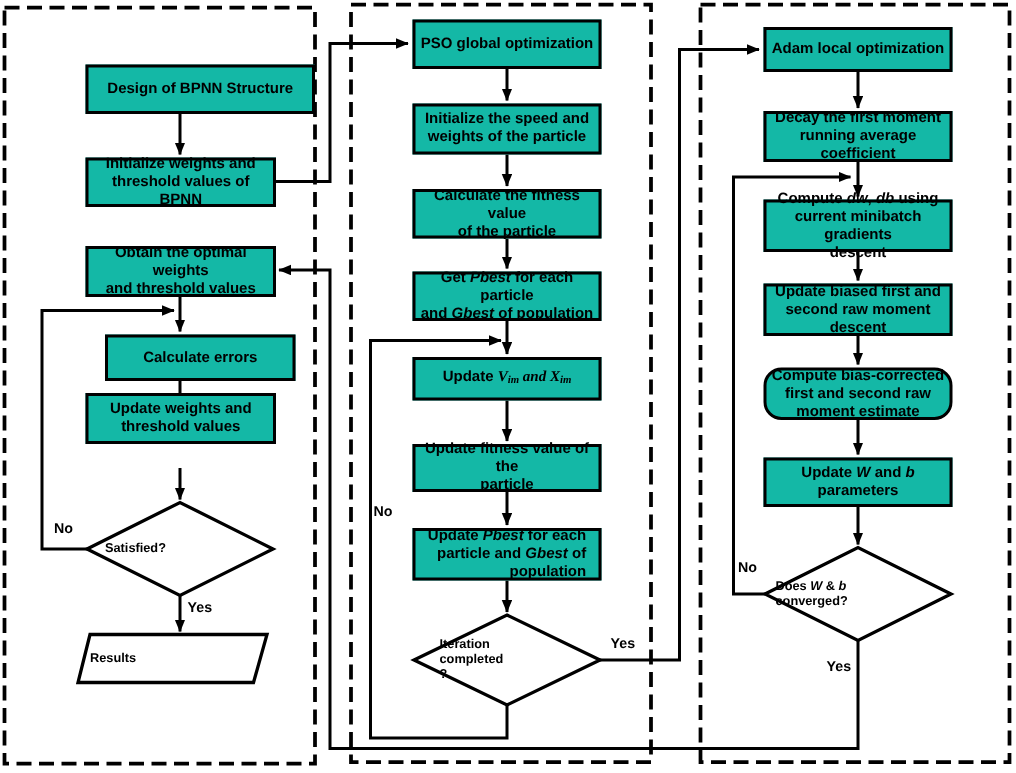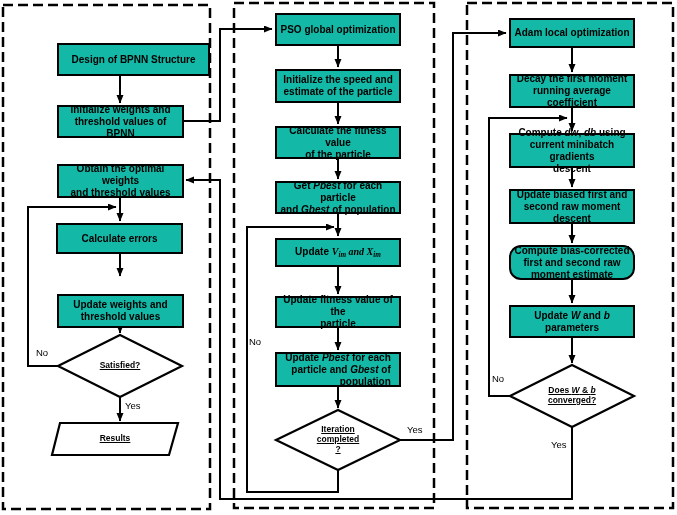--- a/index.html
+++ b/index.html
@@ -10,24 +10,24 @@
   }
   .wires{position:absolute;left:0;top:0;width:677px;height:515px;}
   .node{
     position:absolute;box-sizing:border-box;
     border:2px solid #000;background:#14b8a6;
     display:flex;align-items:center;justify-content:center;
     text-align:center;font-weight:bold;font-size:10px;line-height:1.2;
     padding:0 1px;
   }
   .dtext{
-    position:absolute;text-align:center;font-weight:bold;
-    font-size:8.5px;line-height:1.15;text-decoration:underline;
+    position:absolute;font-weight:bold;
+    font-size:8.5px;line-height:1.15;
   }
-  .tag{position:absolute;font-weight:normal;font-size:9.5px;line-height:1;}
+  .tag{position:absolute;font-weight:bold;font-size:9.5px;line-height:1;}
   .it{font-style:italic;}
   .serif{font-family:"Liberation Serif","DejaVu Serif",serif;}
   .sub{font-size:0.72em;vertical-align:-0.22em;letter-spacing:0;}
 </style>
 </head>
 <body>
 
 <div class="stage">
 
   <svg class="wires" viewBox="0 0 677 515" xmlns="http://www.w3.org/2000/svg">
@@ -76,36 +76,36 @@
 
   <div class="node" style="left:57px;top:43px;width:153px;height:33px;">
       <span>Design of BPNN Structure</span>
     </div>
   <div class="node" style="left:57px;top:105px;width:127px;height:33px;">
       <span><span>Initialize weights and</span><br><span>threshold values of BPNN</span></span>
     </div>
   <div class="node" style="left:57px;top:164px;width:127px;height:34px;">
       <span><span>Obtain the optimal weights</span><br><span>and threshold values</span></span>
     </div>
-  <div class="node" style="left:56px;top:223px;width:127px;height:31px;text-align:right;">
+  <div class="node" style="left:70px;top:223px;width:127px;height:31px;text-align:right;">
       <span>Calculate errors</span>
     </div>
-  <div class="node" style="left:57px;top:294px;width:127px;height:34px;">
+  <div class="node" style="left:57px;top:262px;width:127px;height:34px;">
       <span><span>Update weights and</span><br><span>threshold values</span></span>
     </div>
   <div class="dtext" style="left:70px;top:361px;width:100px;">Satisfied?</div>
   <div class="dtext" style="left:60px;top:434px;width:110px;">Results</div>
   <div class="tag" style="left:36px;top:348px;">No</div>
   <div class="tag" style="left:125px;top:401px;">Yes</div>
 
   <div class="node" style="left:275px;top:13px;width:126px;height:33px;">
       <span>PSO global optimization</span>
     </div>
   <div class="node" style="left:275px;top:69px;width:126px;height:34px;">
-      <span><span>Initialize the speed and</span><br><span>estimate of the particle</span></span>
+      <span><span>Initialize the speed and</span><br><span>weights of the particle</span></span>
     </div>
   <div class="node" style="left:275px;top:126px;width:126px;height:33px;">
       <span><span>Calculate the fitness value</span><br><span>of the particle</span></span>
     </div>
   <div class="node" style="left:275px;top:181px;width:126px;height:33px;">
       <span><span>Get </span><span class="it">Pbest</span><span> for each particle</span><br><span>and </span><span class="it">Gbest</span><span> of population</span></span>
     </div>
   <div class="node" style="left:275px;top:238px;width:126px;height:29px;">
       <span><span>Update </span><span class="it serif">V</span><span class="it serif sub">im</span><span class="it serif"> and </span><span class="it serif">X</span><span class="it serif sub">im</span></span>
     </div>

